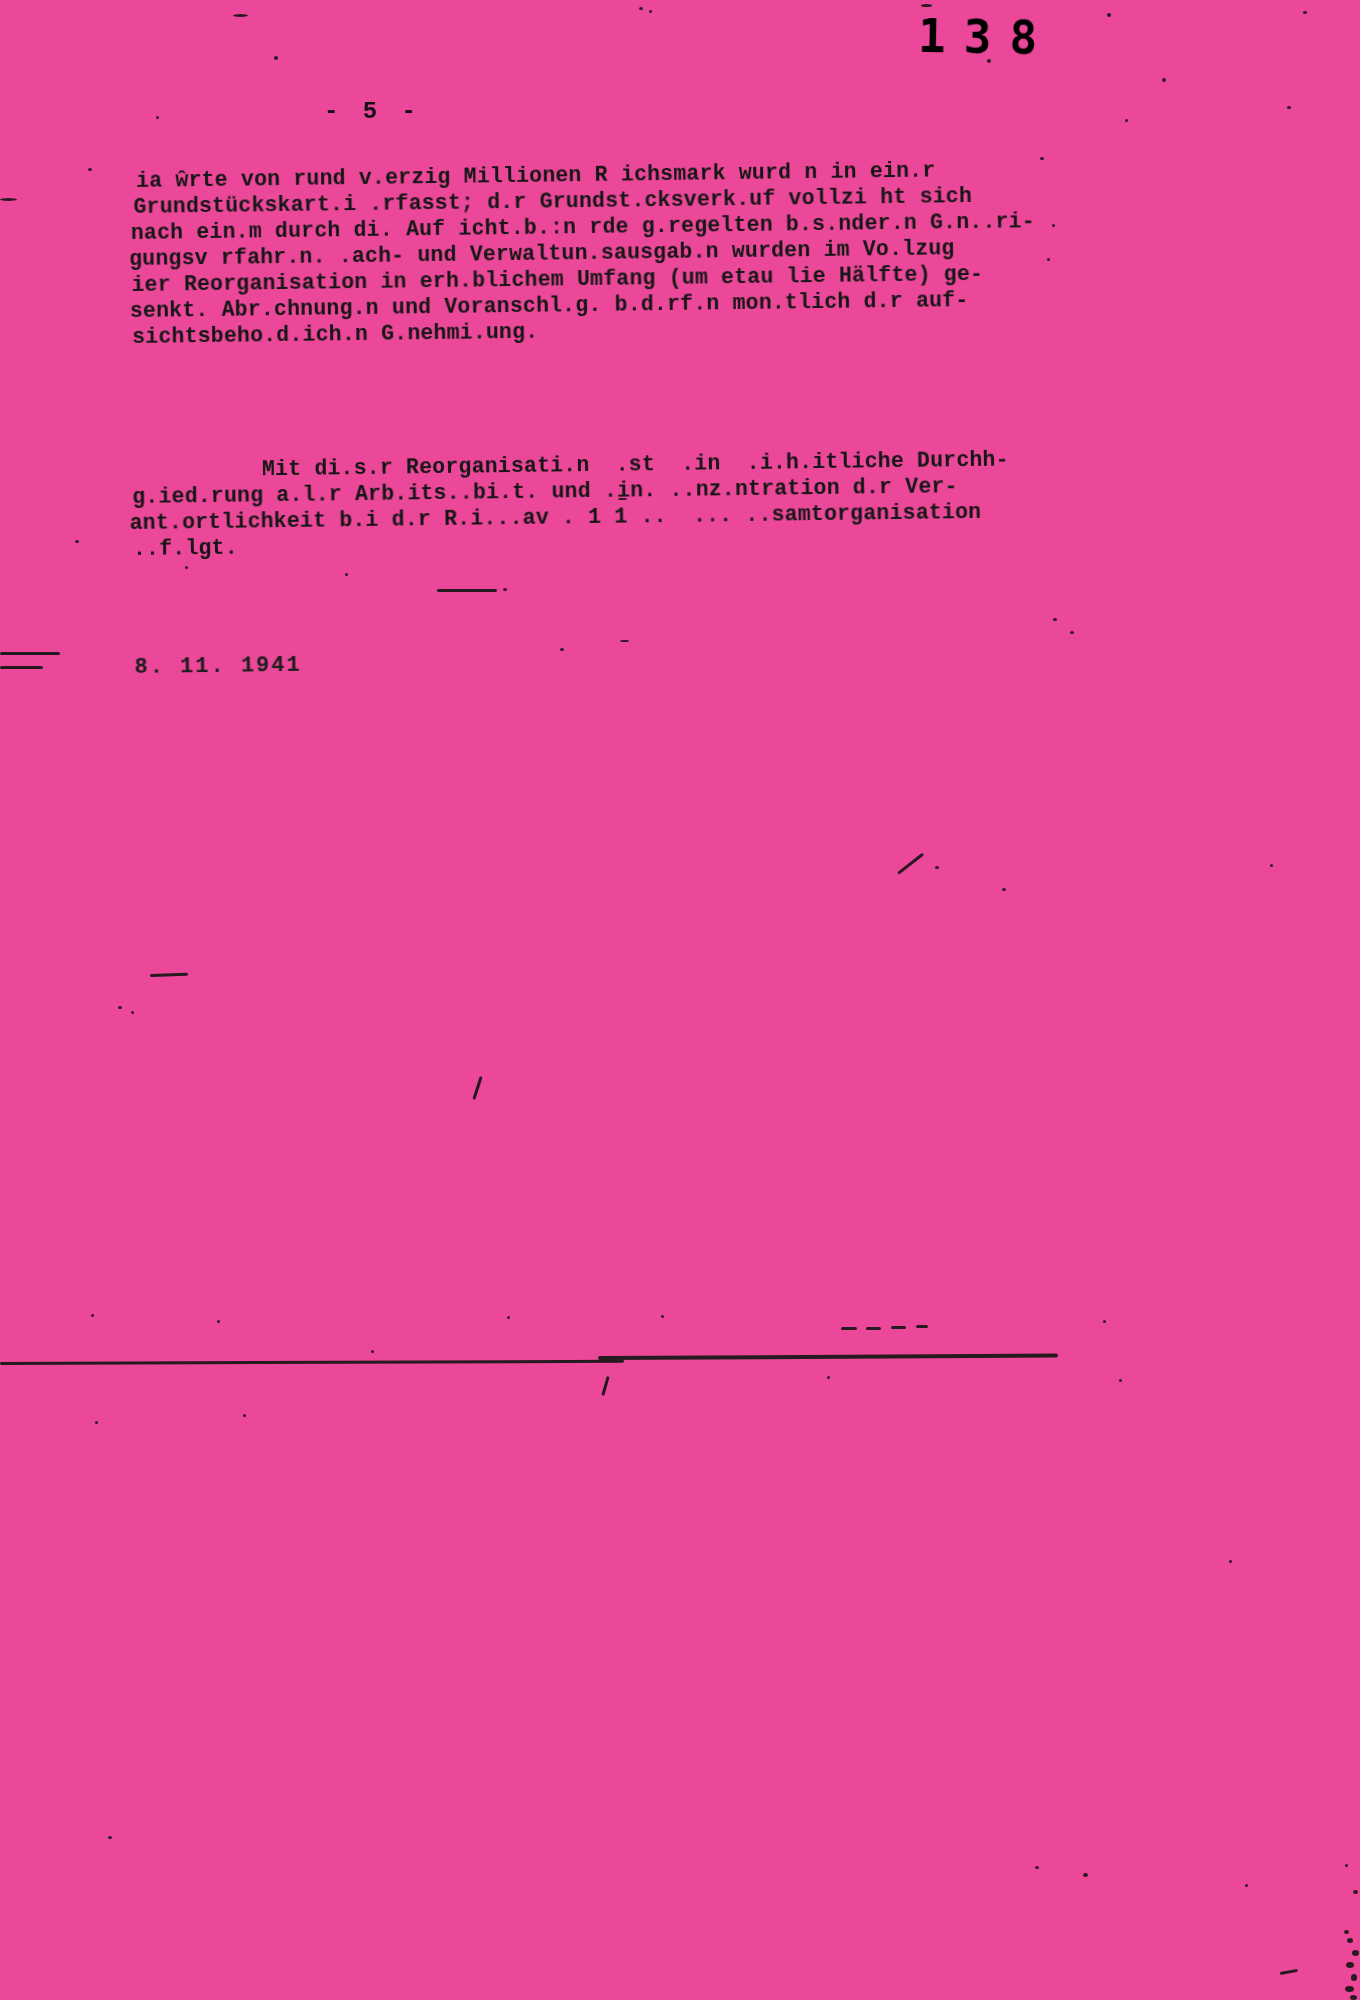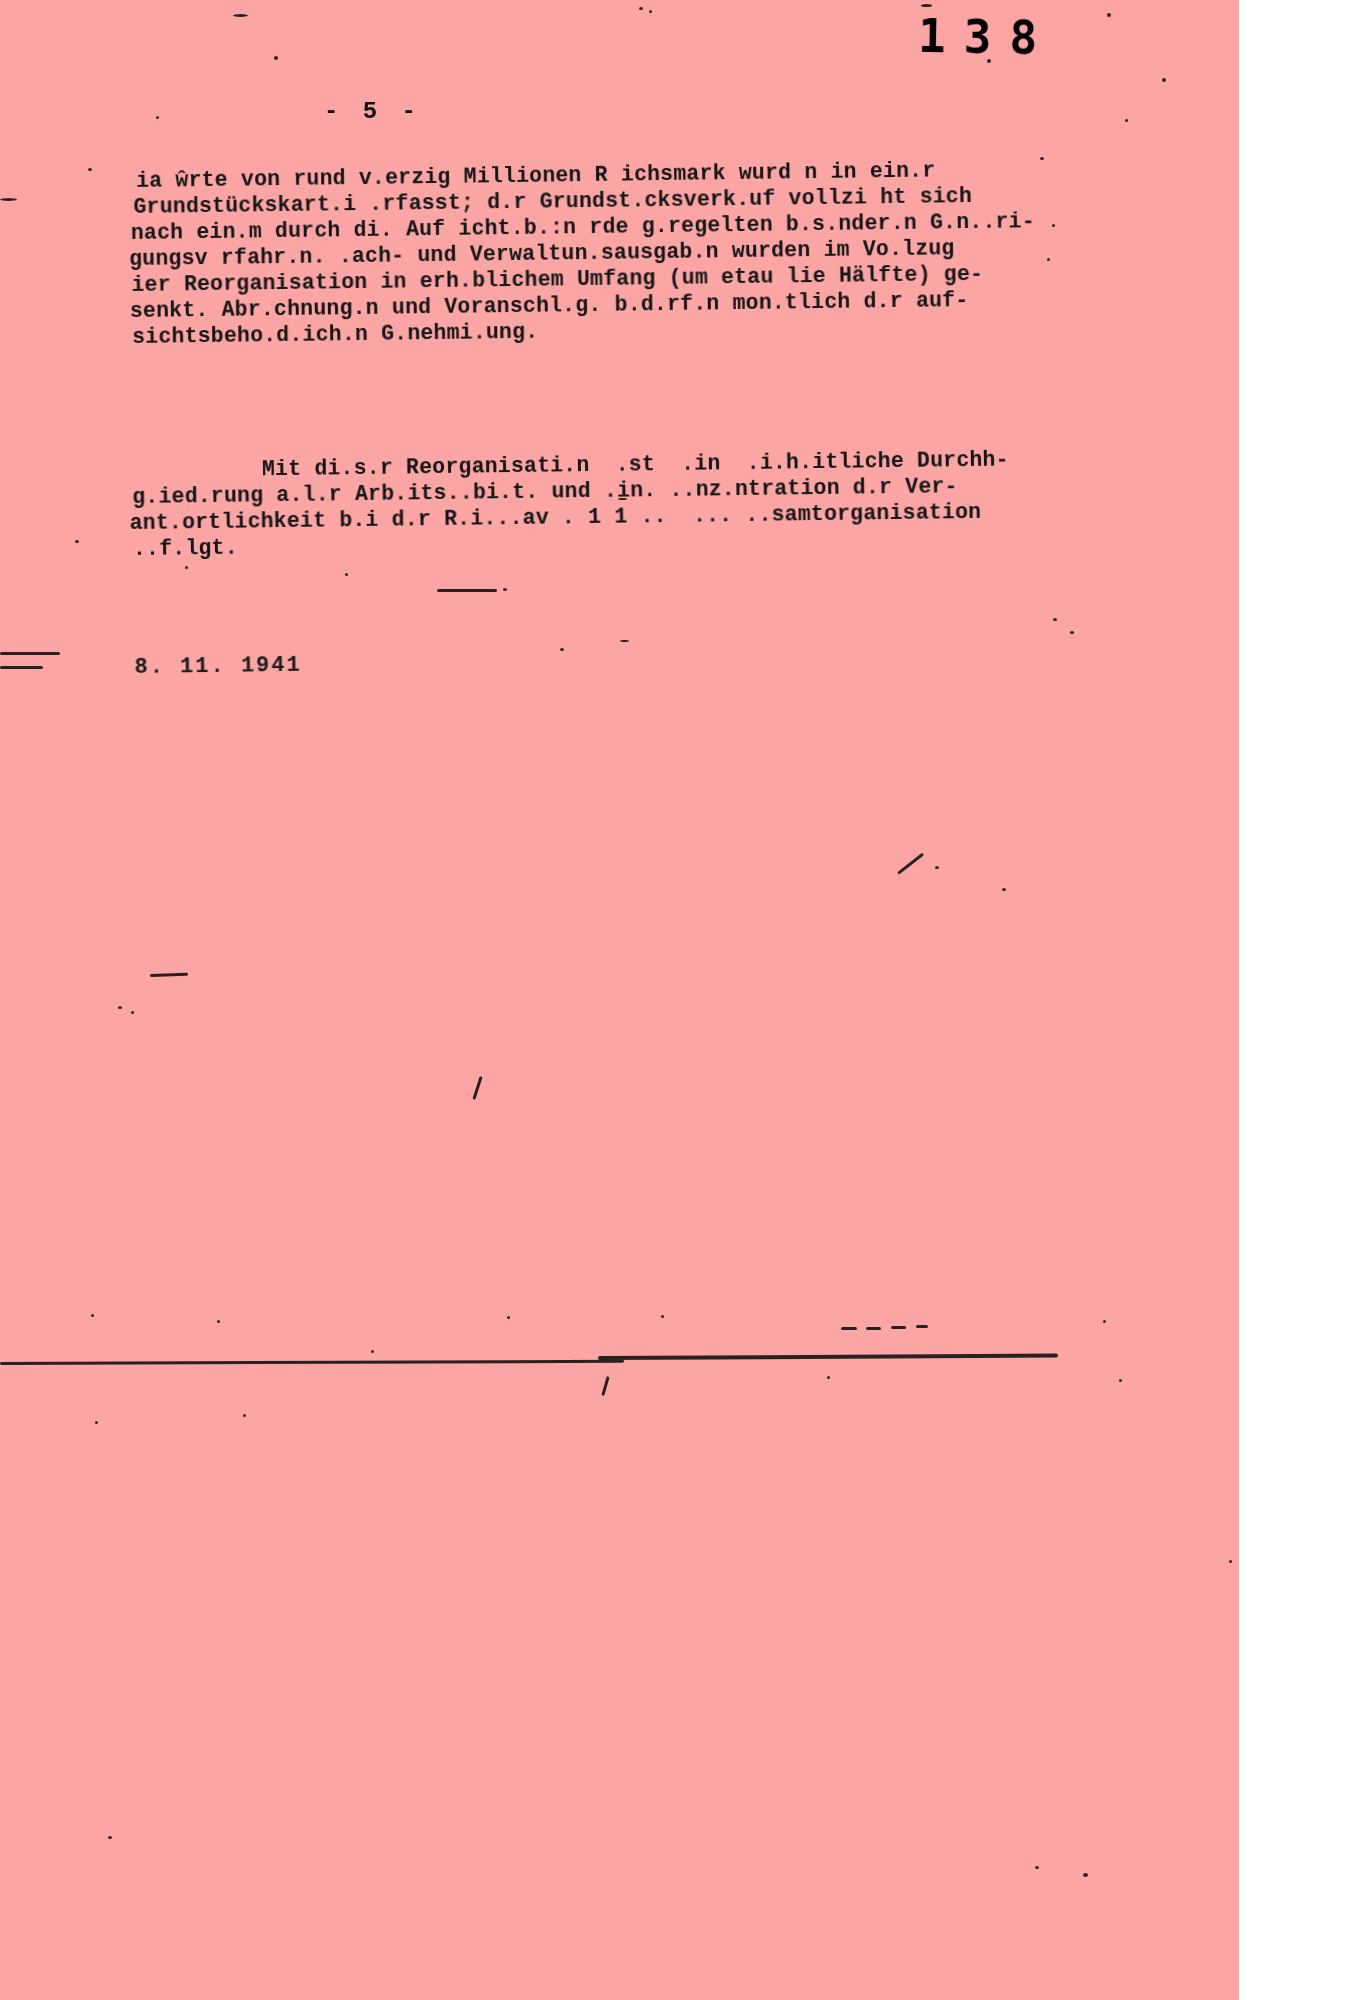--- a/index.html
+++ b/index.html
@@ -1,19 +1,19 @@
 <!DOCTYPE html>
 <html><head>
 <meta charset="utf-8">
 <style>
   html,body{margin:0;padding:0;background:#ffffff;}
   .page{
     position:relative;
-    width:1239px;height:2000px;
-    background:#fca5a5;
+    width:1360px;height:2000px;
+    background:#ec4899;
     overflow:hidden;
     font-family:"Liberation Mono","DejaVu Sans Mono",monospace;
     color:#1c1c1c;
   }
   
   .stamp{
     position:absolute;left:918px;top:10px;
     font-family:"DejaVu Sans Mono","Liberation Mono",monospace;
     font-size:46px;font-weight:bold;letter-spacing:18px;
     color:#0d0d0d;

